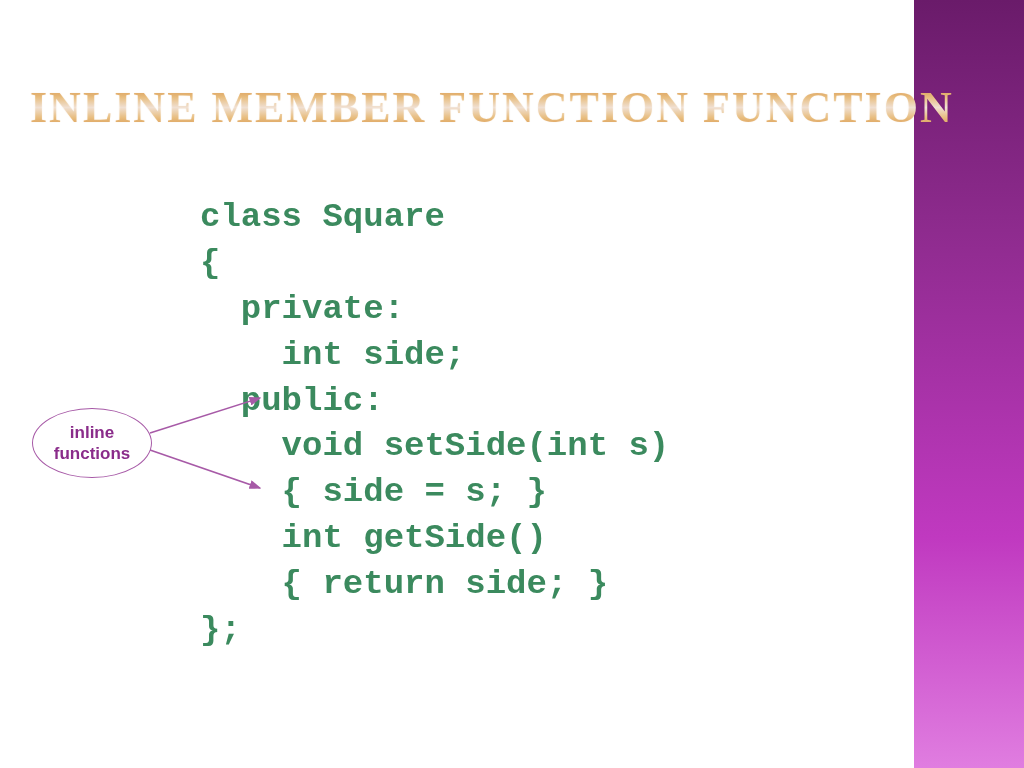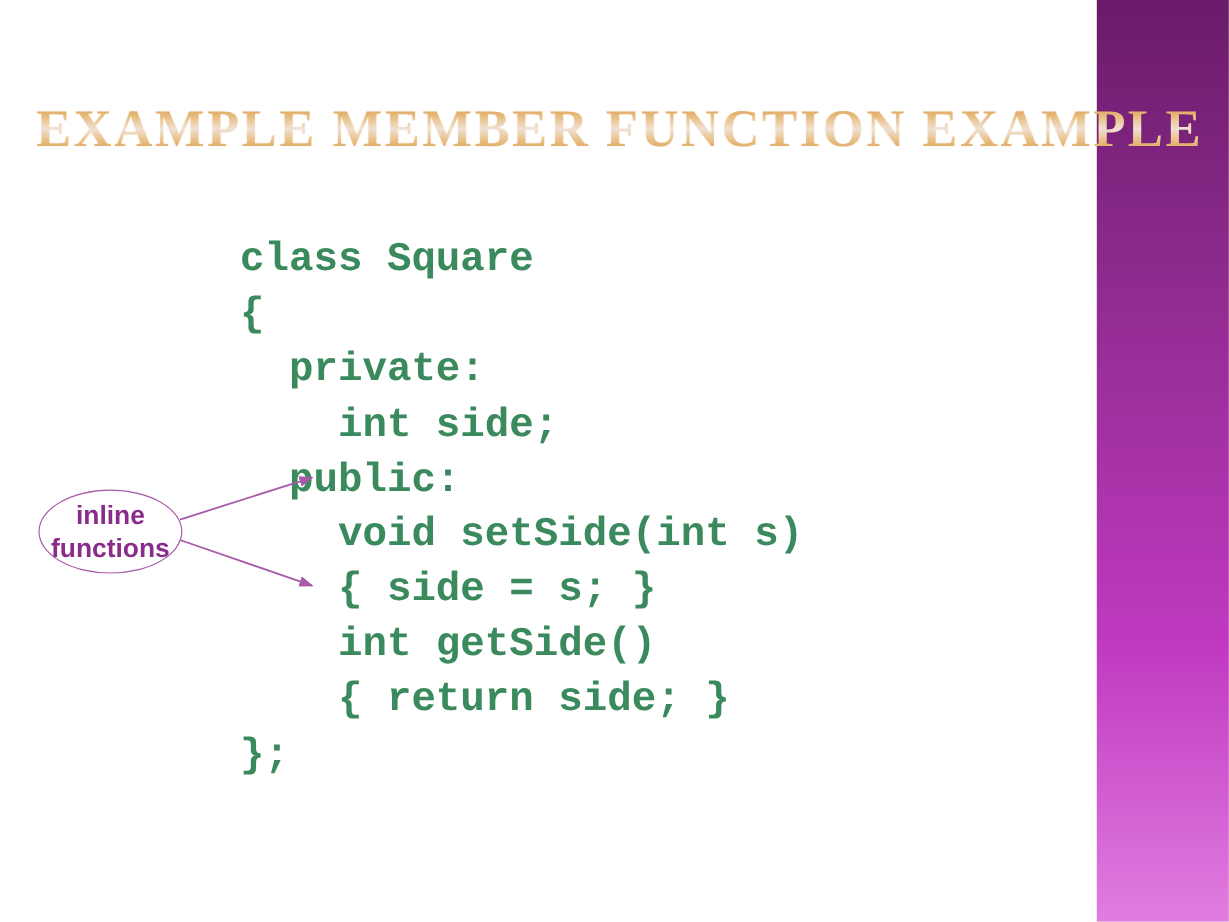--- a/index.html
+++ b/index.html
@@ -53,39 +53,39 @@
     border: 1.5px solid #a75aa7;
     border-radius: 50%;
     display: flex;
     flex-direction: column;
     align-items: center;
     justify-content: center;
     background: white;
   }
   .callout-text {
     color: #8a2c8a;
-    font-size: 22px;
+    font-size: 17px;
     font-weight: bold;
     text-align: center;
     line-height: 1.25;
     font-family: Arial, sans-serif;
   }
   .arrow-svg {
     position: absolute;
     top: 380px;
     left: 140px;
     pointer-events: none;
   }
 </style>
 </head>
 <body>
 
 <div class="side-gradient"></div>
 
-<div class="title">EXAMPLE MEMBER FUNCTION EXAMPLE</div>
+<div class="title">INLINE MEMBER FUNCTION FUNCTION</div>
 
 <div class="code-block">class Square
 {
   private:
     int side;
   public:
     void setSide(int s)
     { side = s; }
     int getSide()
     { return side; }

